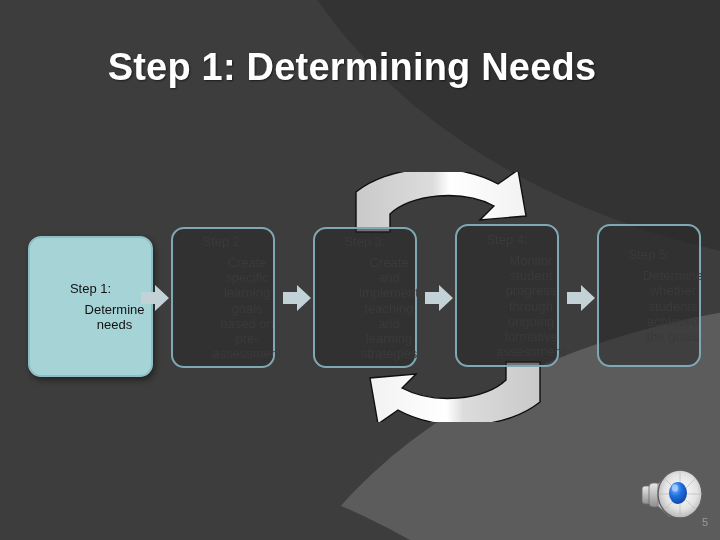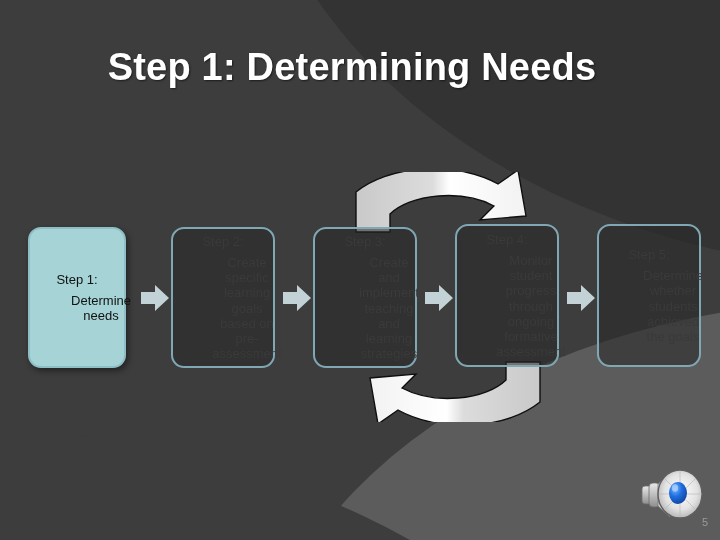--- a/index.html
+++ b/index.html
@@ -110,21 +110,21 @@
   }
   .box .step-head {
     margin-bottom: 6px;
     white-space: nowrap;
   }
   .box .step-body {
     white-space: pre-line;
     margin-left: 48px;
   }
 
-  #box1 { left: 28px;  top: 227px; width: 98px; height: 141px; }
+  #box1 { left: 28px;  top: 236px; width: 125px; height: 141px; }
   #box2 { left: 171px; top: 227px; width: 104px; height: 141px; }
   #box3 { left: 313px; top: 227px; width: 104px; height: 141px; }
   #box4 { left: 455px; top: 224px; width: 104px; height: 143px; }
   #box5 { left: 597px; top: 224px; width: 104px; height: 143px; }
 
   
   .connector {
     position: absolute;
     width: 32px;
     height: 30px;

